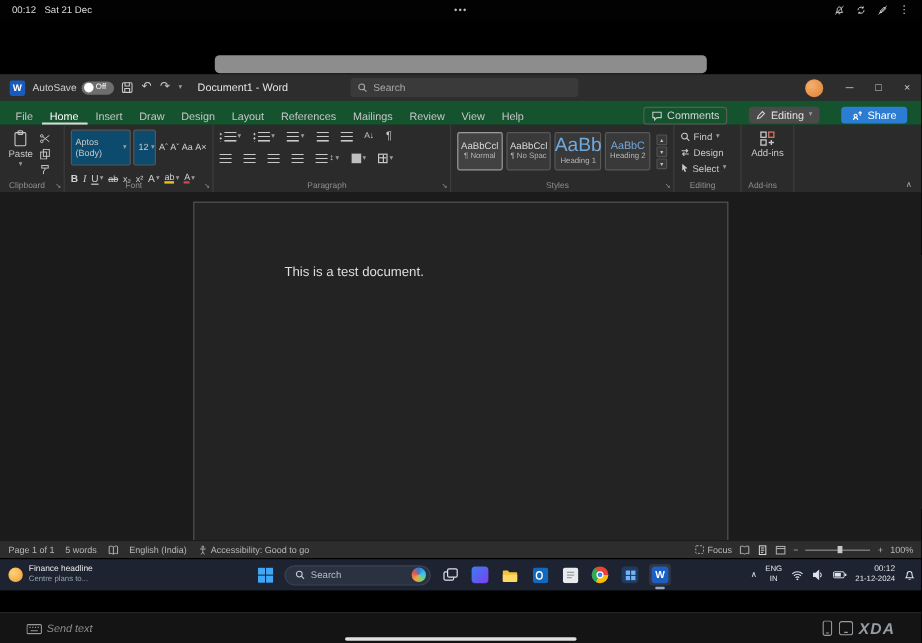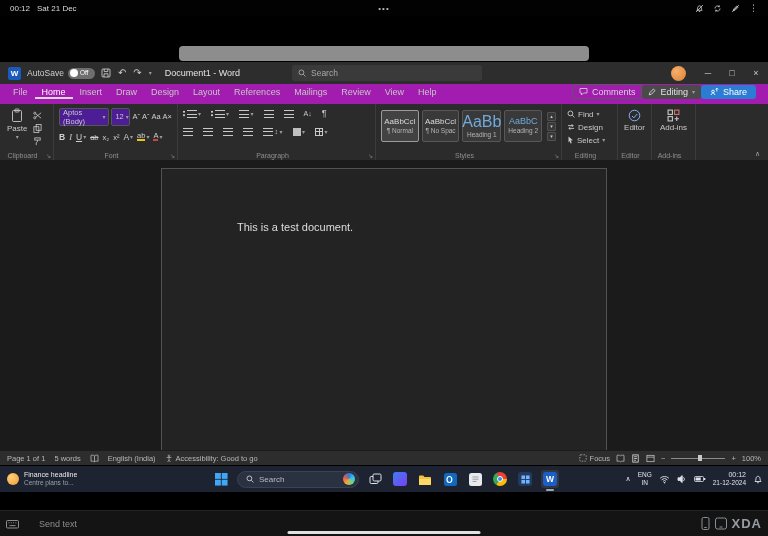--- a/index.html
+++ b/index.html
@@ -29,40 +29,40 @@
   .toggle .st{font-size:6.5px;color:#fff;line-height:1;}
   .qat{display:flex;align-items:center;gap:7px;color:#c9c9c9;}
   .qat .g{font-size:10px;line-height:1;}
   .doc-title{margin-left:7px;color:#e4e4e4;}
   .tsearch{position:absolute;left:292px;top:3px;width:190px;height:16px;background:#3a3a3a;border-radius:3px;display:flex;align-items:center;gap:5px;padding:0 6px;color:#a9a9a9;font-size:8.5px;}
   .tb-right{margin-left:auto;display:flex;align-items:center;}
   .avatar{width:15px;height:15px;border-radius:50%;background:radial-gradient(circle at 35% 35%,#f5b06c,#dd7f33);margin-right:10px;}
   .winbtn{width:24px;height:22px;display:grid;place-items:center;color:#c9c9c9;font-size:9px;}
 
   
-  .tabs{height:20px;background:#a21caf;display:flex;align-items:flex-start;padding:0 6px;font-size:9px;color:#c6c6c6;}
+  .tabs{height:20px;background:#14532d;display:flex;align-items:flex-end;padding:0 6px;font-size:9px;color:#c6c6c6;}
   .tab{padding:3px 7px 2px;}
   .tab.active{color:#fff;box-shadow:inset 0 -2px 0 #d8d8d8;}
-  .tab-acts{margin-left:auto;display:flex;align-items:center;gap:0;padding-right:6px;}
+  .tab-acts{margin-left:auto;display:flex;align-items:center;gap:18px;padding-right:6px;}
   .btn-comments{display:flex;gap:4px;align-items:center;border:1px solid #5a5a5a;border-radius:3px;padding:1.5px 6px;color:#d6d6d6;}
   .btn-editing{display:flex;gap:4px;align-items:center;background:#4a4a4a;border-radius:3px;padding:2px 6px;color:#e2e2e2;}
   .btn-share{display:flex;gap:4px;align-items:center;background:#2b7cd3;border-radius:3px;padding:2px 9px;color:#fff;}
 
   
   .ribbon{height:57px;background:#2b2b2b;border-bottom:1px solid #1b1b1b;display:flex;font-size:8px;color:#c9c9c9;position:relative;}
   .grp{position:relative;border-right:1px solid #3c3c3c;padding:4px 5px 13px;flex:0 0 auto;}
   .glabel{position:absolute;bottom:1px;left:2px;right:10px;text-align:center;font-size:7px;color:#8f8f8f;}
   .launch{position:absolute;bottom:1px;right:2px;font-size:6px;color:#8f8f8f;}
   .grp-clip{width:54px;}
   .grp-clip .in{display:flex;gap:4px;}
   .paste{display:flex;flex-direction:column;align-items:center;gap:1px;padding:0 2px;}
   .clip-side{display:flex;flex-direction:column;gap:4px;margin-top:3px;}
   .grp-font{width:124px;}
   .f-row1{display:flex;gap:2px;align-items:center;}
-  .combo{background:#4c1d95;border:1px solid #565656;border-radius:2px;height:18px;display:flex;align-items:center;justify-content:space-between;padding:0 3px;gap:2px;}
+  .combo{background:#0c4a6e;border:1px solid #565656;border-radius:2px;height:30px;display:flex;align-items:center;justify-content:space-between;padding:0 3px;gap:2px;}
   .combo.family{width:54px;}
   .combo.size{width:19px;}
   .f-row2{display:flex;gap:4px;align-items:flex-end;margin-top:6px;}
   .fmt{font-size:8.5px;color:#d0d0d0;line-height:1;}
   .fmt.b{font-weight:bold;}
   .fmt.i{font-style:italic;font-family:"Liberation Serif",serif;}
   .fmt.u{text-decoration:underline;}
   .fmt.s{text-decoration:line-through;font-size:7.5px;}
   .fmt.sm{font-size:7.5px;}
   .mark{line-height:1;font-size:7.5px;border-bottom:2px solid #e7c41a;color:#d0d0d0;}
@@ -123,21 +123,21 @@
   .wordsq{width:14px;height:14px;border-radius:3px;background:#1b5fc4;color:#fff;font-weight:bold;font-size:8.5px;display:grid;place-items:center;}
   .chrome{width:14px;height:14px;border-radius:50%;background:conic-gradient(from -30deg,#ea4335 0 120deg,#fbbc05 0 240deg,#34a853 0 360deg);position:relative;}
   .chrome::after{content:"";position:absolute;inset:4px;background:#4285f4;border:1.5px solid #fff;border-radius:50%;}
   .tray{position:absolute;right:5px;top:0;height:26px;display:flex;align-items:center;gap:7px;font-size:6.5px;color:#e1e5ea;}
   .lang{text-align:center;line-height:1.2;}
   .clock{text-align:right;line-height:1.25;}
   .clock .t{font-size:7px;}
   .trayup{font-size:7px;}
 
   
-  .sendbar{position:absolute;top:510px;left:0;width:768px;height:26px;background:#141414;border-top:1px solid #242424;display:flex;align-items:center;gap:20px;padding:0 6px;}
+  .sendbar{position:absolute;top:510px;left:0;width:768px;height:26px;background:#141414;border-top:1px solid #242424;display:flex;align-items:center;gap:4px;padding:0 22px;font-style:italic;}
   .sendtext{font-size:9px;color:#8d8d8d;}
   .wm{margin-left:auto;display:flex;align-items:center;gap:5px;color:#969ca4;}
   .wm .x{font-weight:bold;font-size:13px;letter-spacing:1px;}
   .navpill{position:absolute;bottom:2px;left:50%;transform:translateX(-50%);width:193px;height:3px;border-radius:2px;background:#e0e0e0;}
 </style>
 </head>
 <body>
 
 <div class="screen">
 
@@ -436,32 +436,20 @@
                 <path d="M1.5 0.5l4.4 3.8-2.1.3 1 2.3-1.2.5-1-2.3-1.1 1.4z" fill="#c9c9c9"></path>
               </svg>
             </span>
           <span>Select</span>
           <span class="chev">▾</span>
         </div>
         <span class="glabel">Editing</span>
       </div>
 
 
-      <div class="grp grp-editor">
-        <div class="bigcol">
-          <span>
-              <svg width="13" height="13" viewBox="0 0 13 13" fill="none" stroke="#8ab4f8" stroke-width="1">
-                <circle cx="6.5" cy="6.5" r="5.3"></circle>
-                <path d="M4 7l1.8 1.8L9.3 5"></path>
-              </svg>
-            </span>
-          <span>Editor</span>
-        </div>
-        <span class="gl glabel">Editor</span>
-      </div>
 
       <div class="grp grp-addins">
         <div class="bigcol">
           <span>
               <svg width="13" height="13" viewBox="0 0 12 12" fill="none" stroke="#c9c9c9" stroke-width="1">
                 <rect x="1" y="1" width="4" height="4"></rect>
                 <rect x="7" y="1" width="4" height="4" stroke="#d0776a"></rect>
                 <rect x="1" y="7" width="4" height="4"></rect>
                 <path d="M9 7v4M7 9h4"></path>
               </svg>

